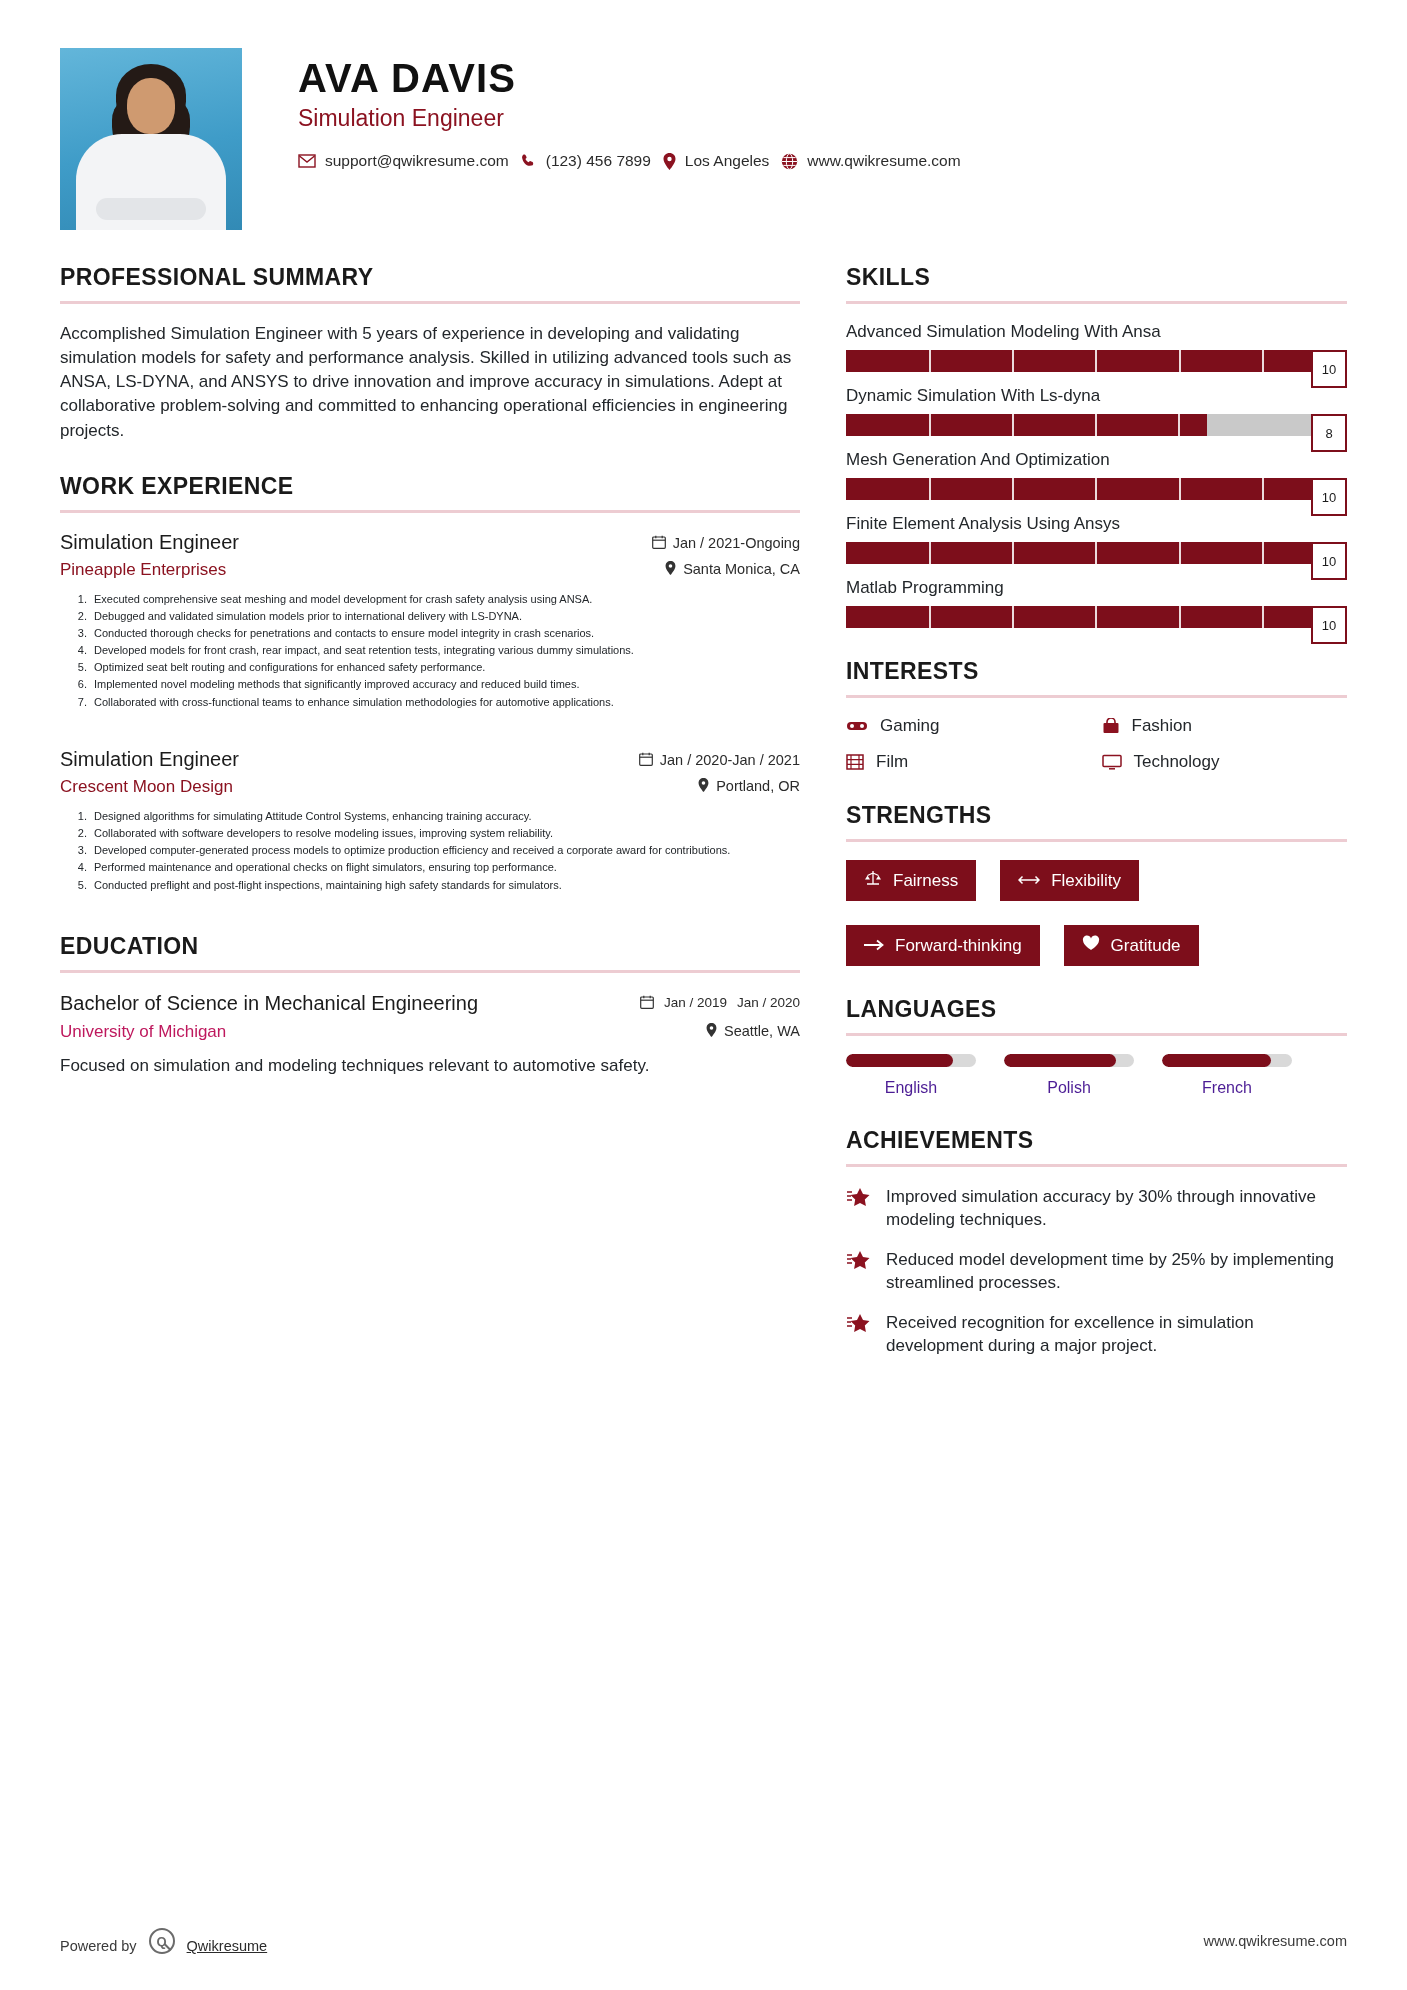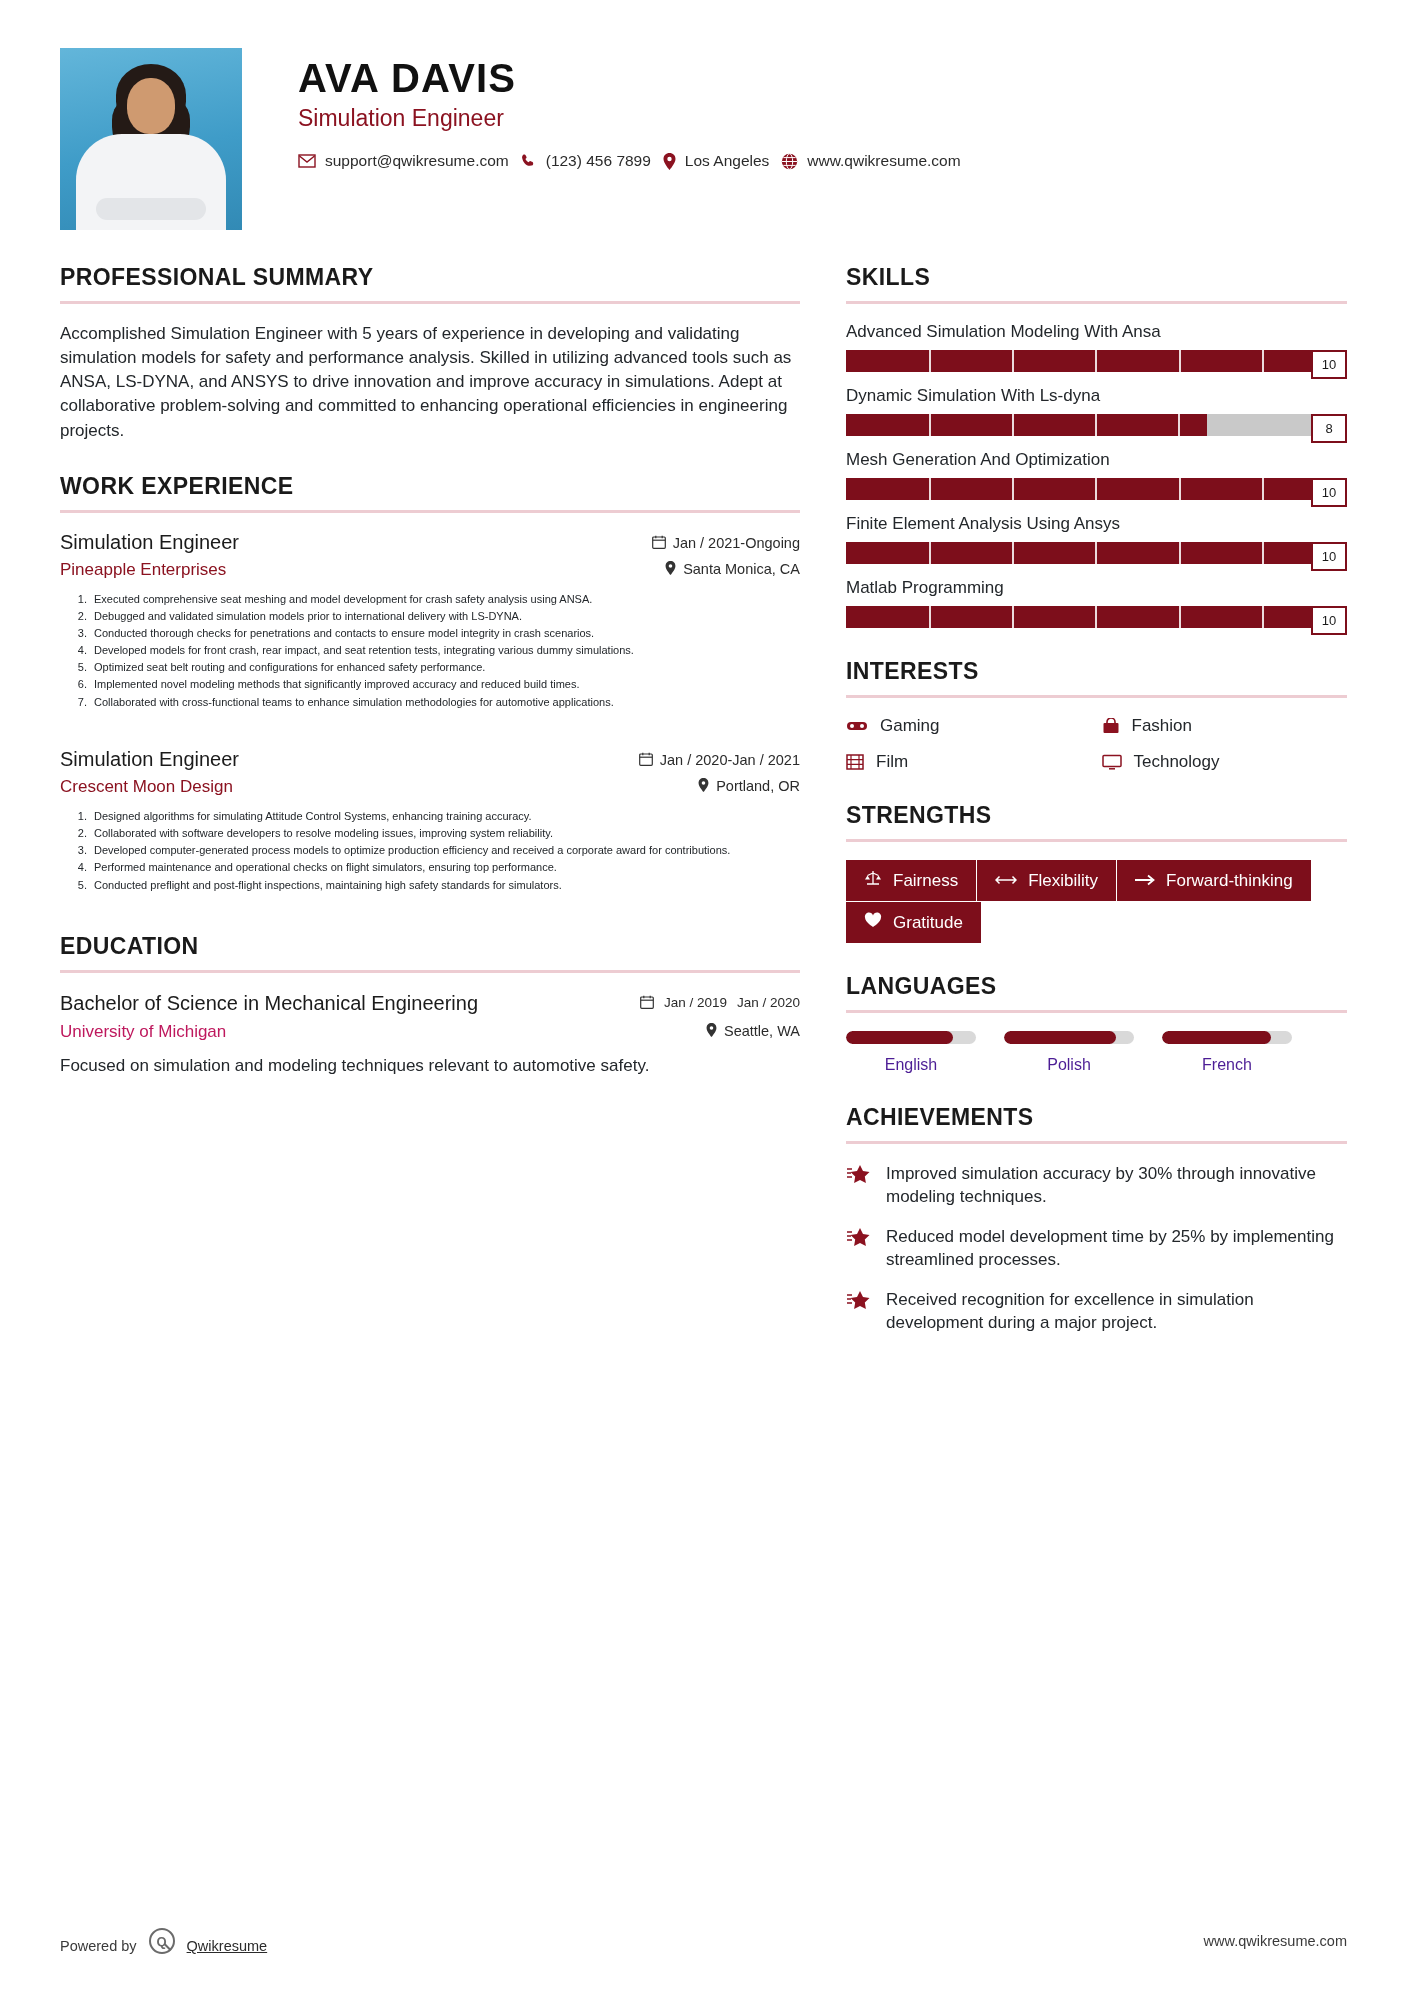--- a/index.html
+++ b/index.html
@@ -188,42 +188,42 @@
     height: 100%;
     background: #7d0e1b;
     position: relative;
   }
   .bar-seg {
     position:absolute; top:0; bottom:0; width:2px; background:#ffffff; opacity:.85;
   }
   .bar-val {
     position:absolute;
     right: 0; top:0;
-    height: 29px;
+    height: 38px;
     min-width: 36px;
     padding: 0 8px;
     background: #ffffff;
     border: 2px solid #7d0e1b;
     color: #1b1b1b;
     font-size: 13px;
     display:flex; align-items:center; justify-content:center;
   }
 
   
   .interests-grid {
     display: grid;
     grid-template-columns: 1fr 1fr;
     row-gap: 16px;
     column-gap: 10px;
   }
   .interest { display:flex; align-items:center; gap:12px; font-size:17px; color:#23272b;}
   .interest .ic { color:#8b1220; display:inline-flex; }
 
   
-  .strengths { display:flex; flex-wrap: wrap; gap: 1px; }
+  .strengths { display:flex; flex-wrap: wrap; gap: 24px; }
   .strength {
     background: #7d0e1b;
     color: #fff;
     font-size: 17px;
     padding: 10px 18px;
     display:flex; align-items:center; gap:11px;
     white-space: nowrap;
   }
 
   

